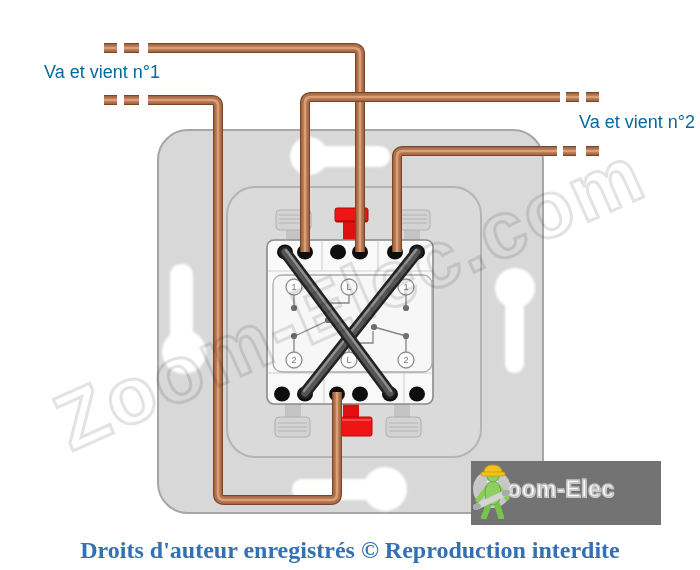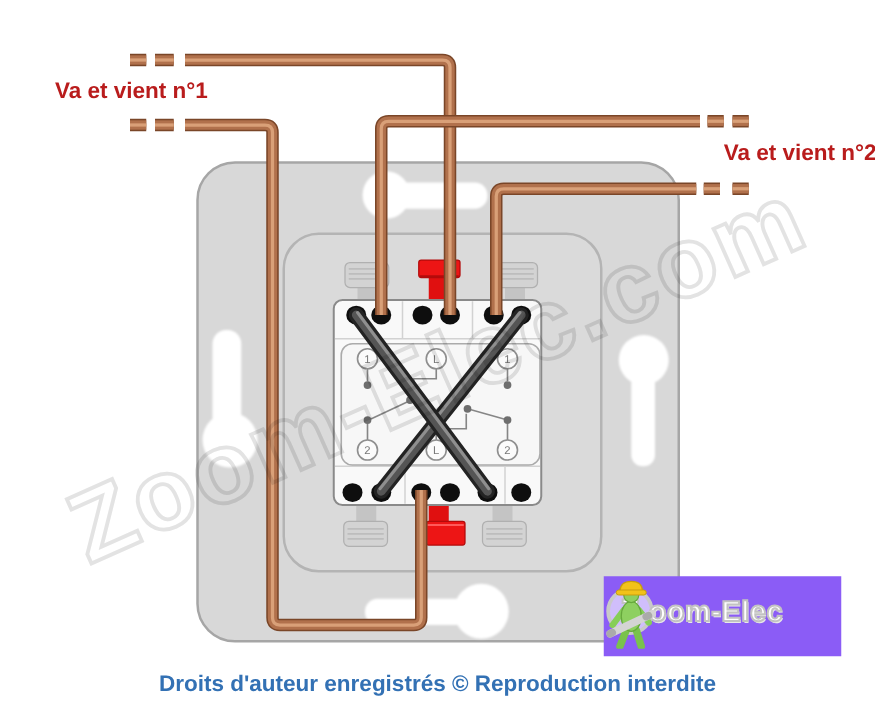--- a/index.html
+++ b/index.html
@@ -20,28 +20,28 @@
   .schem-line{fill:none;stroke:#868686;stroke-width:1.3;}
   .schem-circle{fill:#fbfbfb;stroke:#8f8f8f;stroke-width:1.3;}
   .schem-dot{fill:#6e6e6e;}
   .schem-text{font:9px "Liberation Sans",sans-serif;fill:#777;text-anchor:middle;}
 
   .watermark{position:absolute;left:-20px;top:252px;width:740px;text-align:center;
     font-weight:bold;font-size:80px;letter-spacing:3px;color:transparent;
     -webkit-text-stroke:3px #e3e3e3;transform:rotate(-24deg);mix-blend-mode:multiply;
     white-space:nowrap;pointer-events:none;}
 
-  .wire-label{position:absolute;font-weight:bold;font-size:18px;color:#b91c1c;white-space:nowrap;}
+  .wire-label{position:absolute;font-weight:normal;font-size:18px;color:#0369a1;white-space:nowrap;}
   .label-vv1{left:44px;top:62px;}
   .label-vv2{left:538px;top:112px;margin-left:41px;}
   .caption{position:absolute;left:0;top:537px;width:700px;text-align:center;
-    font-weight:bold;font-size:18px;color:#3371b4;}
-
-  .logo-box{position:absolute;left:471px;top:461px;width:190px;height:64px;background:#8b5cf6;
-    display:flex;align-items:center;margin-left:12px;}
+    font-weight:bold;font-size:24px;color:#3371b4;font-family:Liberation Serif, serif;}
+
+  .logo-box{position:absolute;left:471px;top:461px;width:190px;height:64px;background:#737373;
+    display:flex;align-items:center;}
   .logo-man{flex:0 0 auto;margin-left:2px;}
   .logo-text{display:flex;align-items:center;margin-left:2px;margin-top:-8px;
     font-weight:bold;color:#ffffff;}
   .logo-z{display:inline-block;width:32px;height:32px;border:3px solid #c9c9c9;border-radius:50%;
     text-align:center;line-height:32px;font-size:25px;color:#fff;-webkit-text-stroke:1.5px #c2c2c2;
     background:rgba(255,255,255,.6);}
   .logo-rest{font-size:23px;letter-spacing:.5px;margin-left:-4px;color:#fff;
     -webkit-text-stroke:1.6px #c2c2c2;text-shadow:1px 1px 0 #e8e8e8;}
 </style>
 </head>

